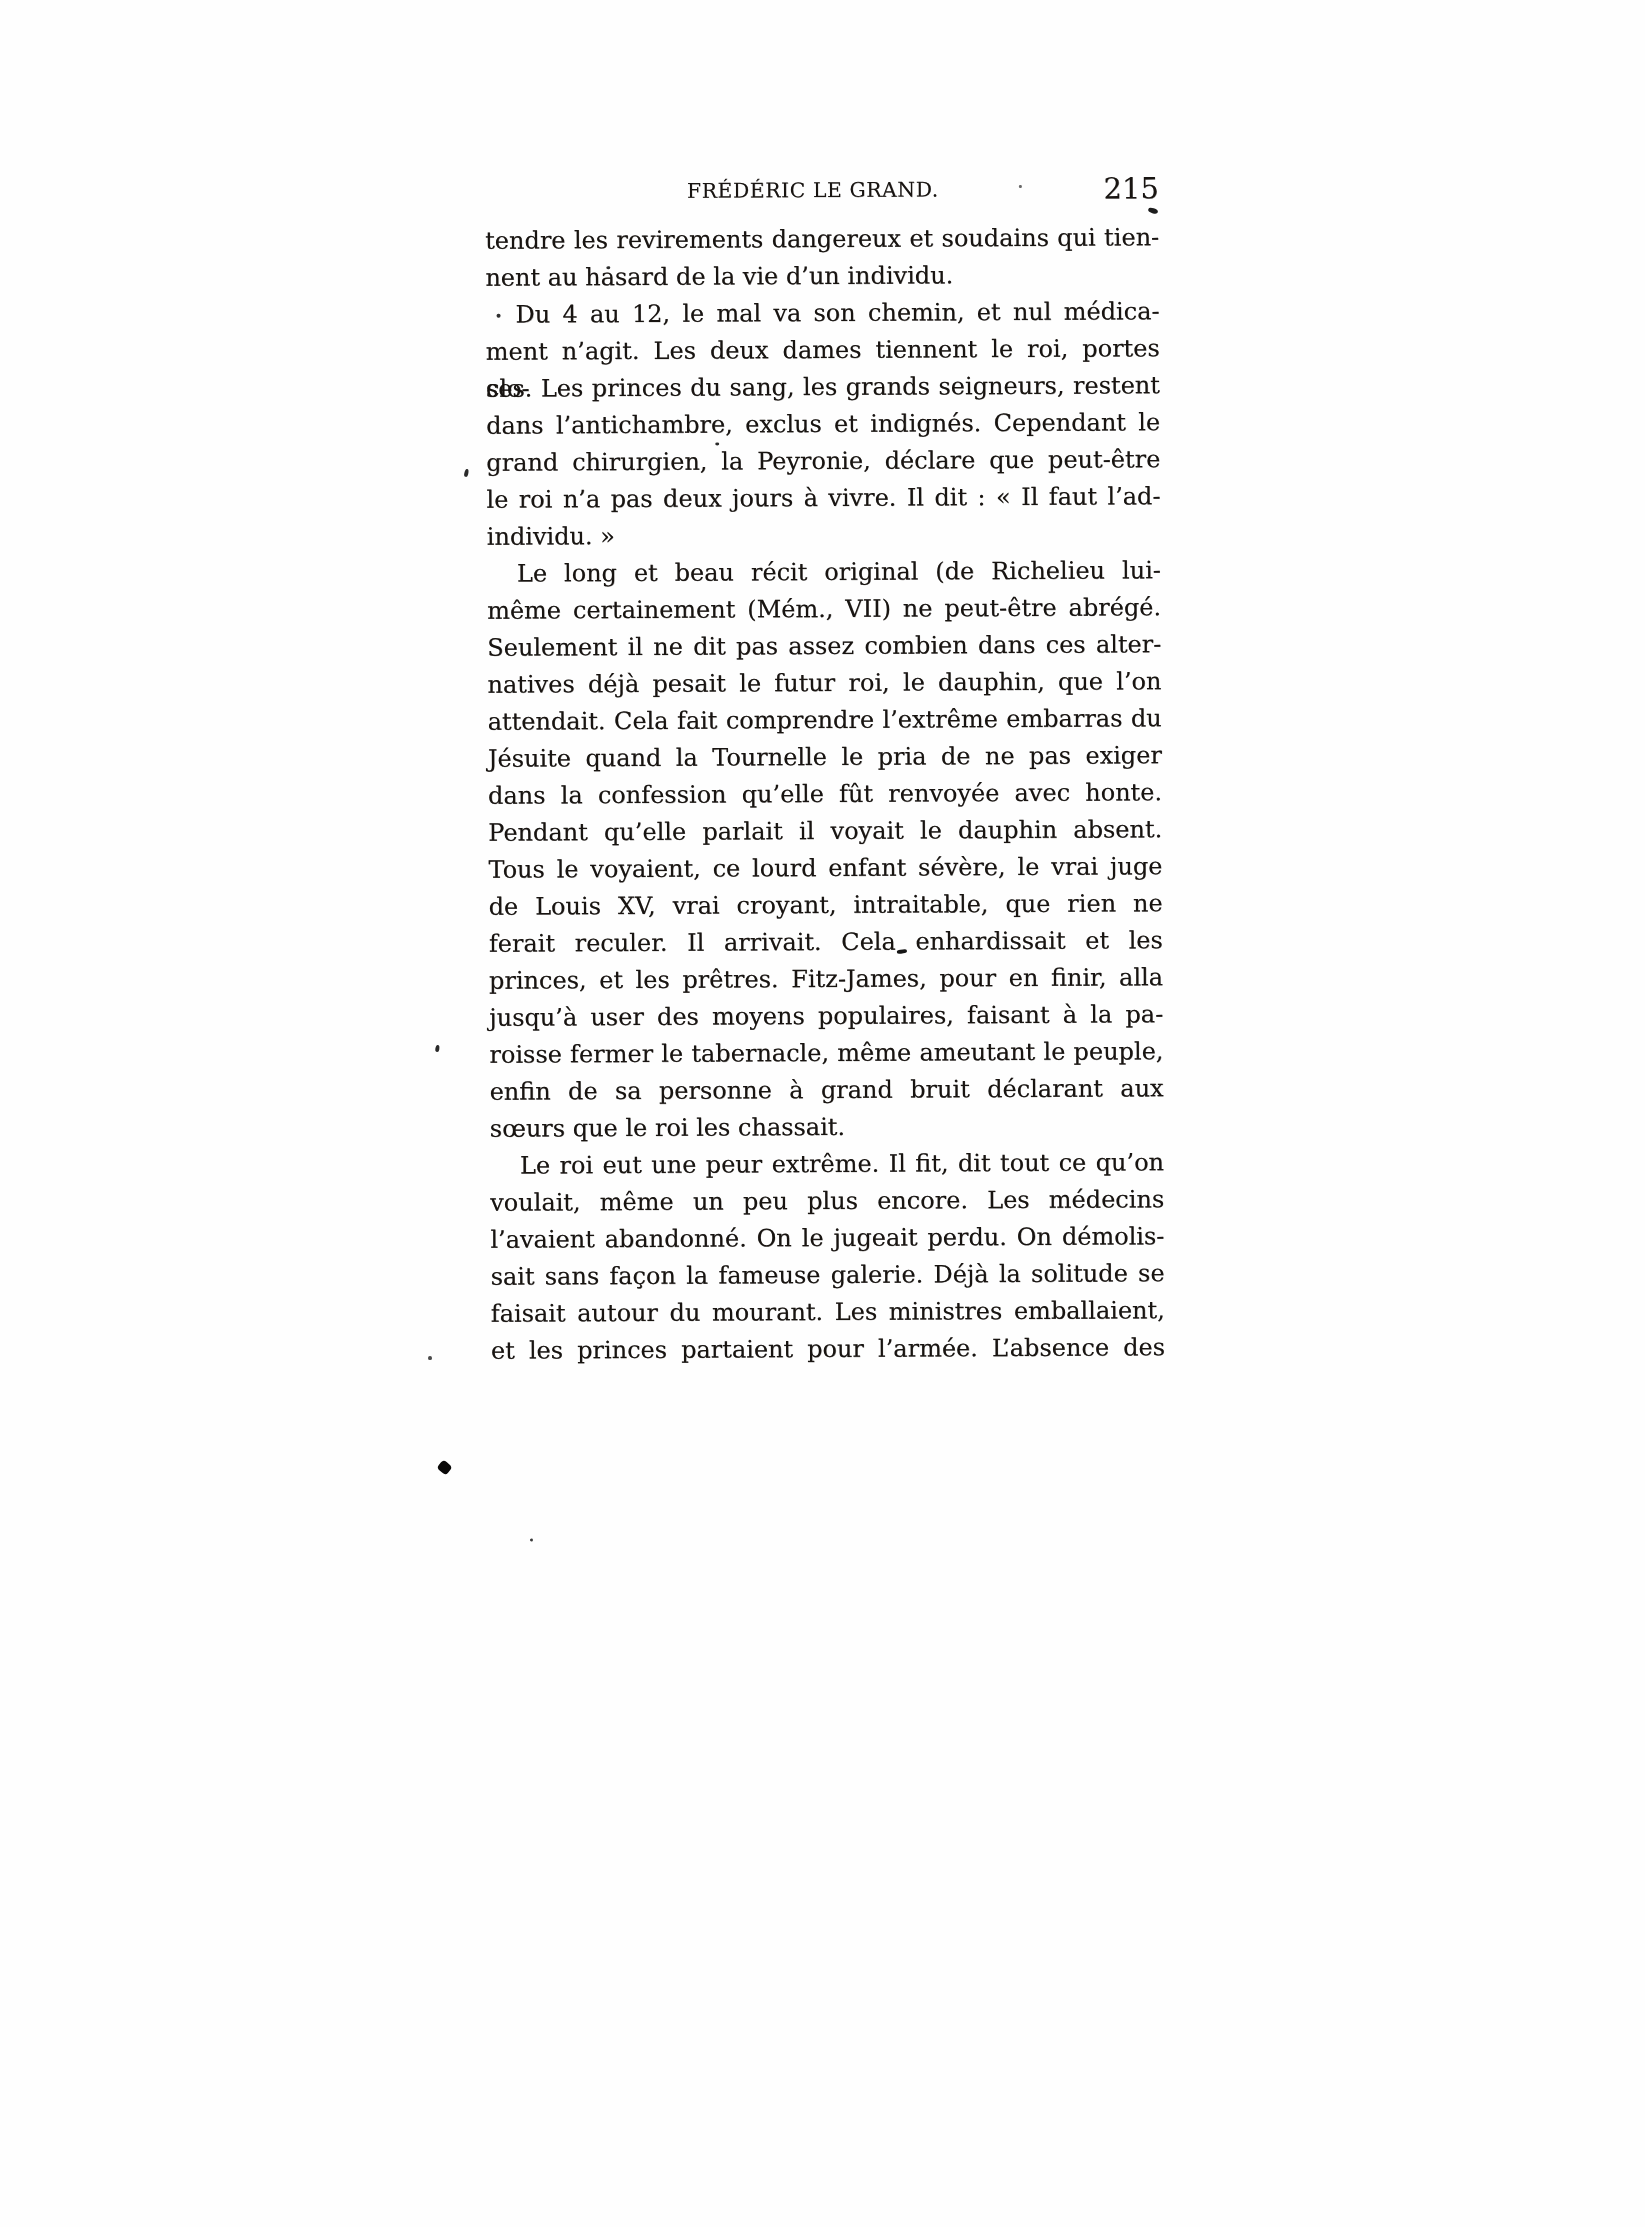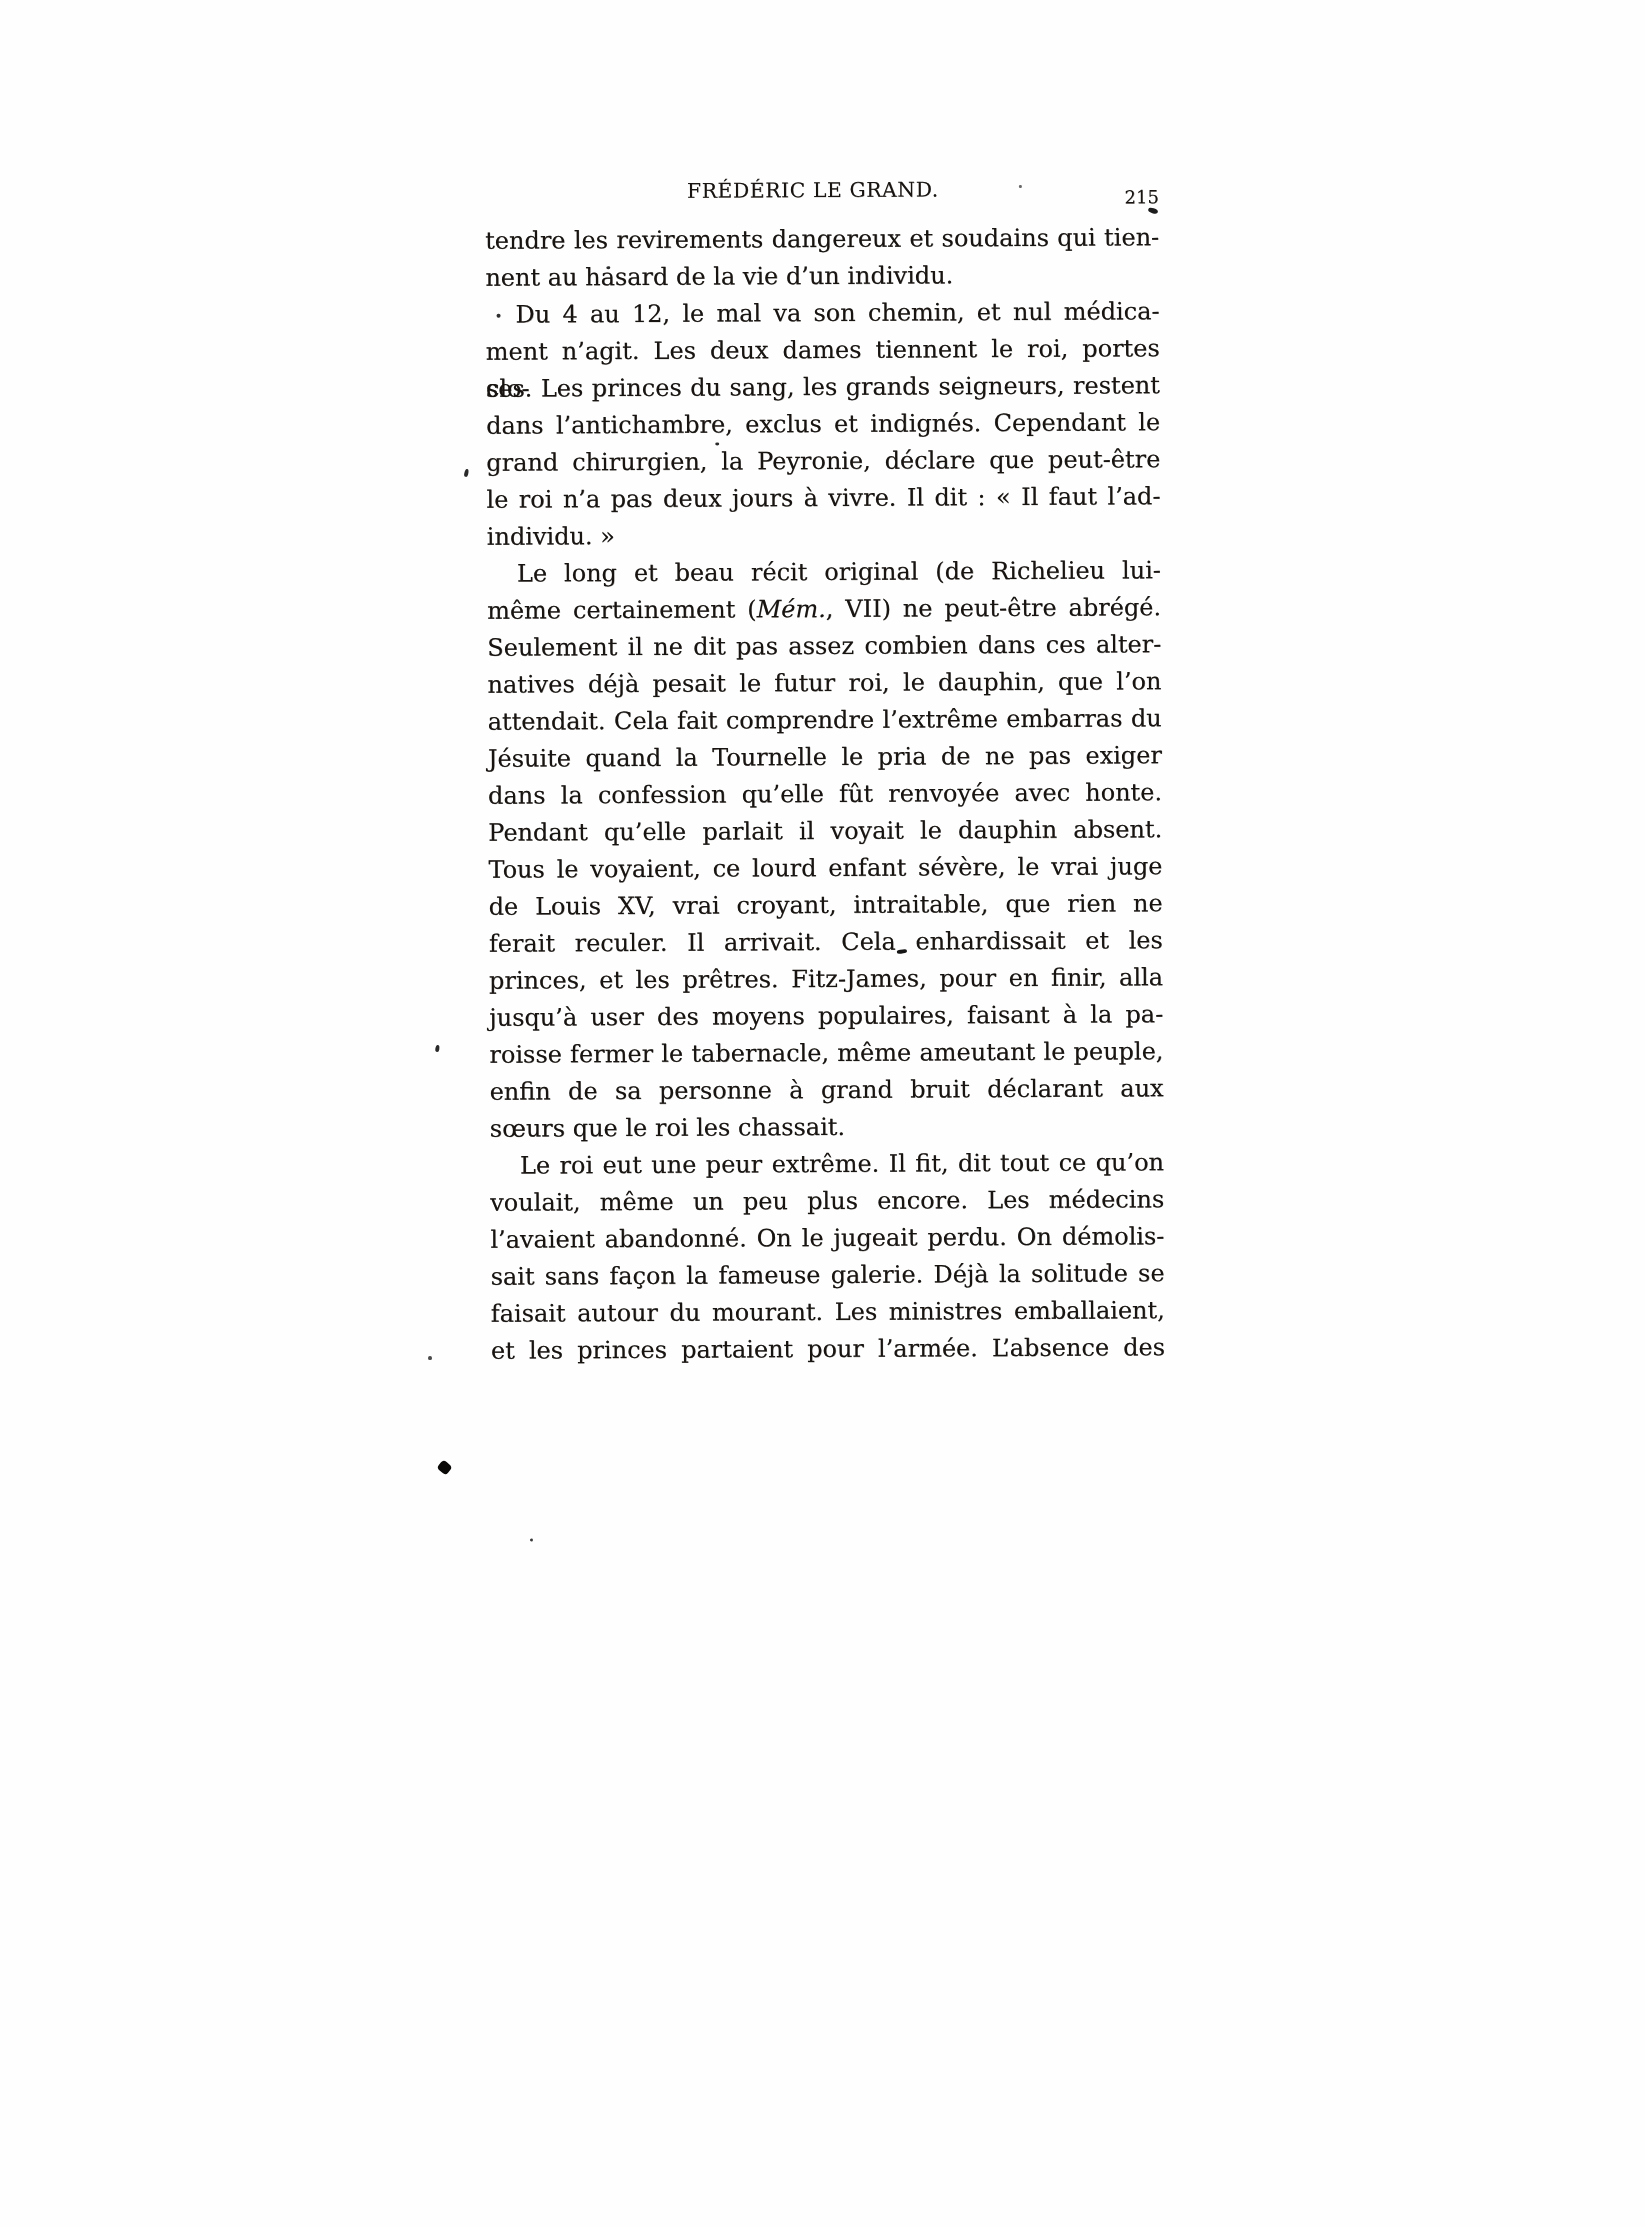--- a/index.html
+++ b/index.html
@@ -34,40 +34,40 @@
   .head-title{
     position:absolute;
     left:50%;transform:translateX(-50%);
     margin-left:-9px;
     font-size:20.3px;
     letter-spacing:0.6px;
     white-space:nowrap;
     text-shadow:0.3px 0.3px 0 rgba(24,20,17,.45);
   }
   .folio{
-    position:absolute;right:0;top:8px;
-    font-size:18px;
+    position:absolute;right:0;top:0;
+    font-size:29px;
     text-shadow:0.3px 0.3px 0 rgba(24,20,17,.45);
   }
   .text-block{
     position:absolute;
     left:457px;top:221px;width:674px;
     font-size:24px;
   }
   .line{
     height:37px;
     line-height:37px;
     text-align:justify;
     text-align-last:justify;
     text-shadow:0.3px 0.3px 0 rgba(24,20,17,.42), -0.1px 0 0 rgba(24,20,17,.18);
     white-space:normal;
   }
   .line.indent{ text-indent:30px; }
   .line.pend{ text-align-last:left; }
-  .it{ font-style:italic; }
+  .it{ }
   
   .speck{ position:absolute; background:#2a2a2a; border-radius:50%; }
 </style>
 </head>
 <body>
 
 <div class="page">
   <div class="scan">
 
     <header class="running-head">

